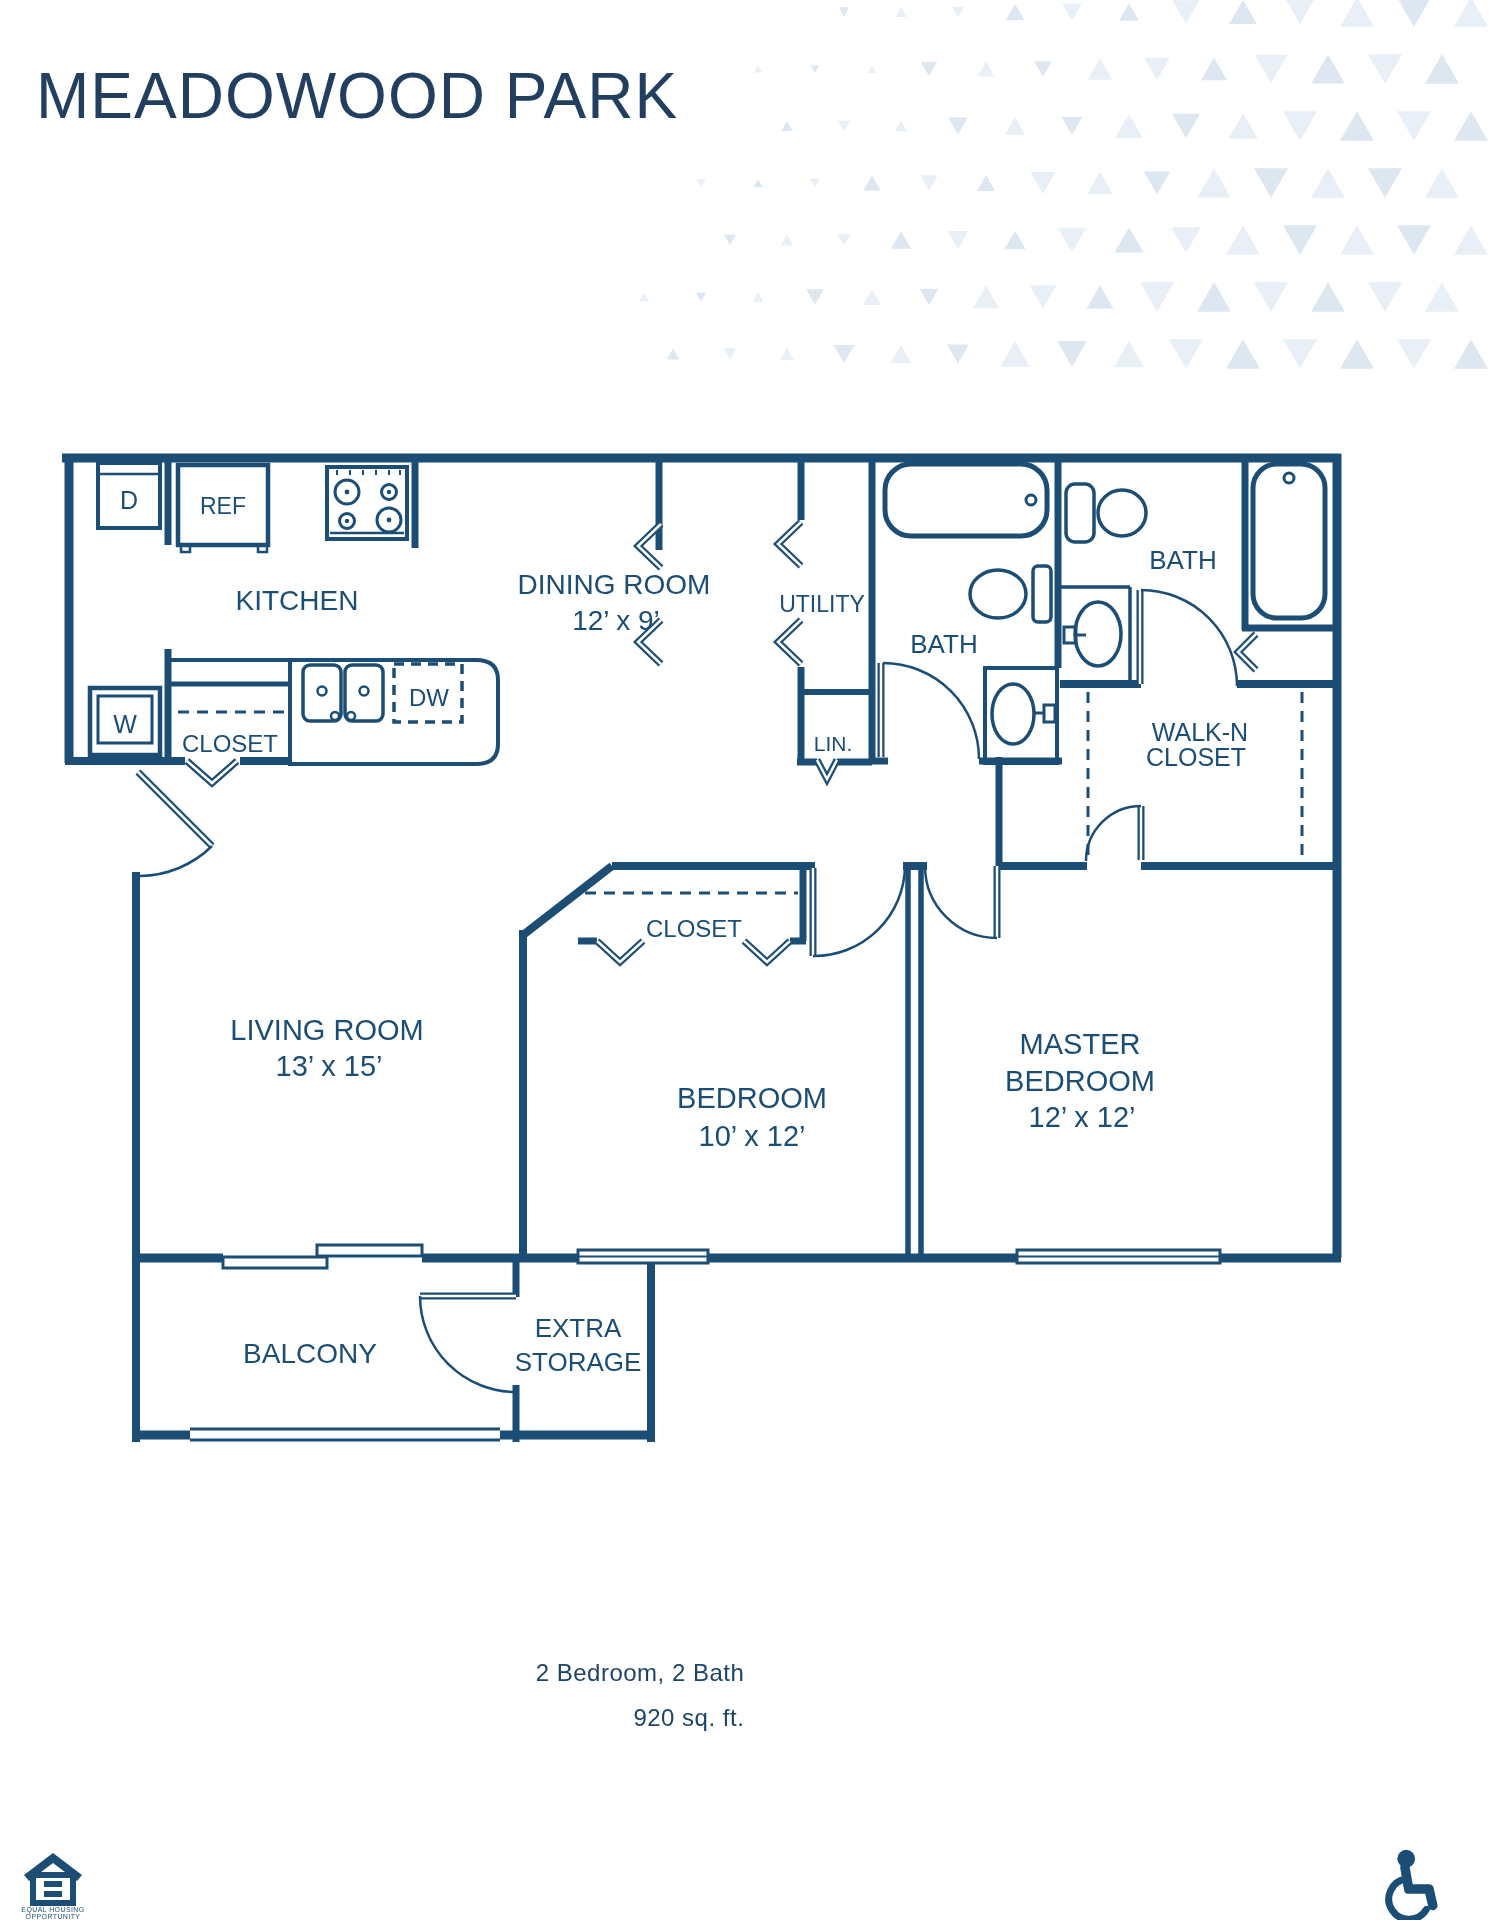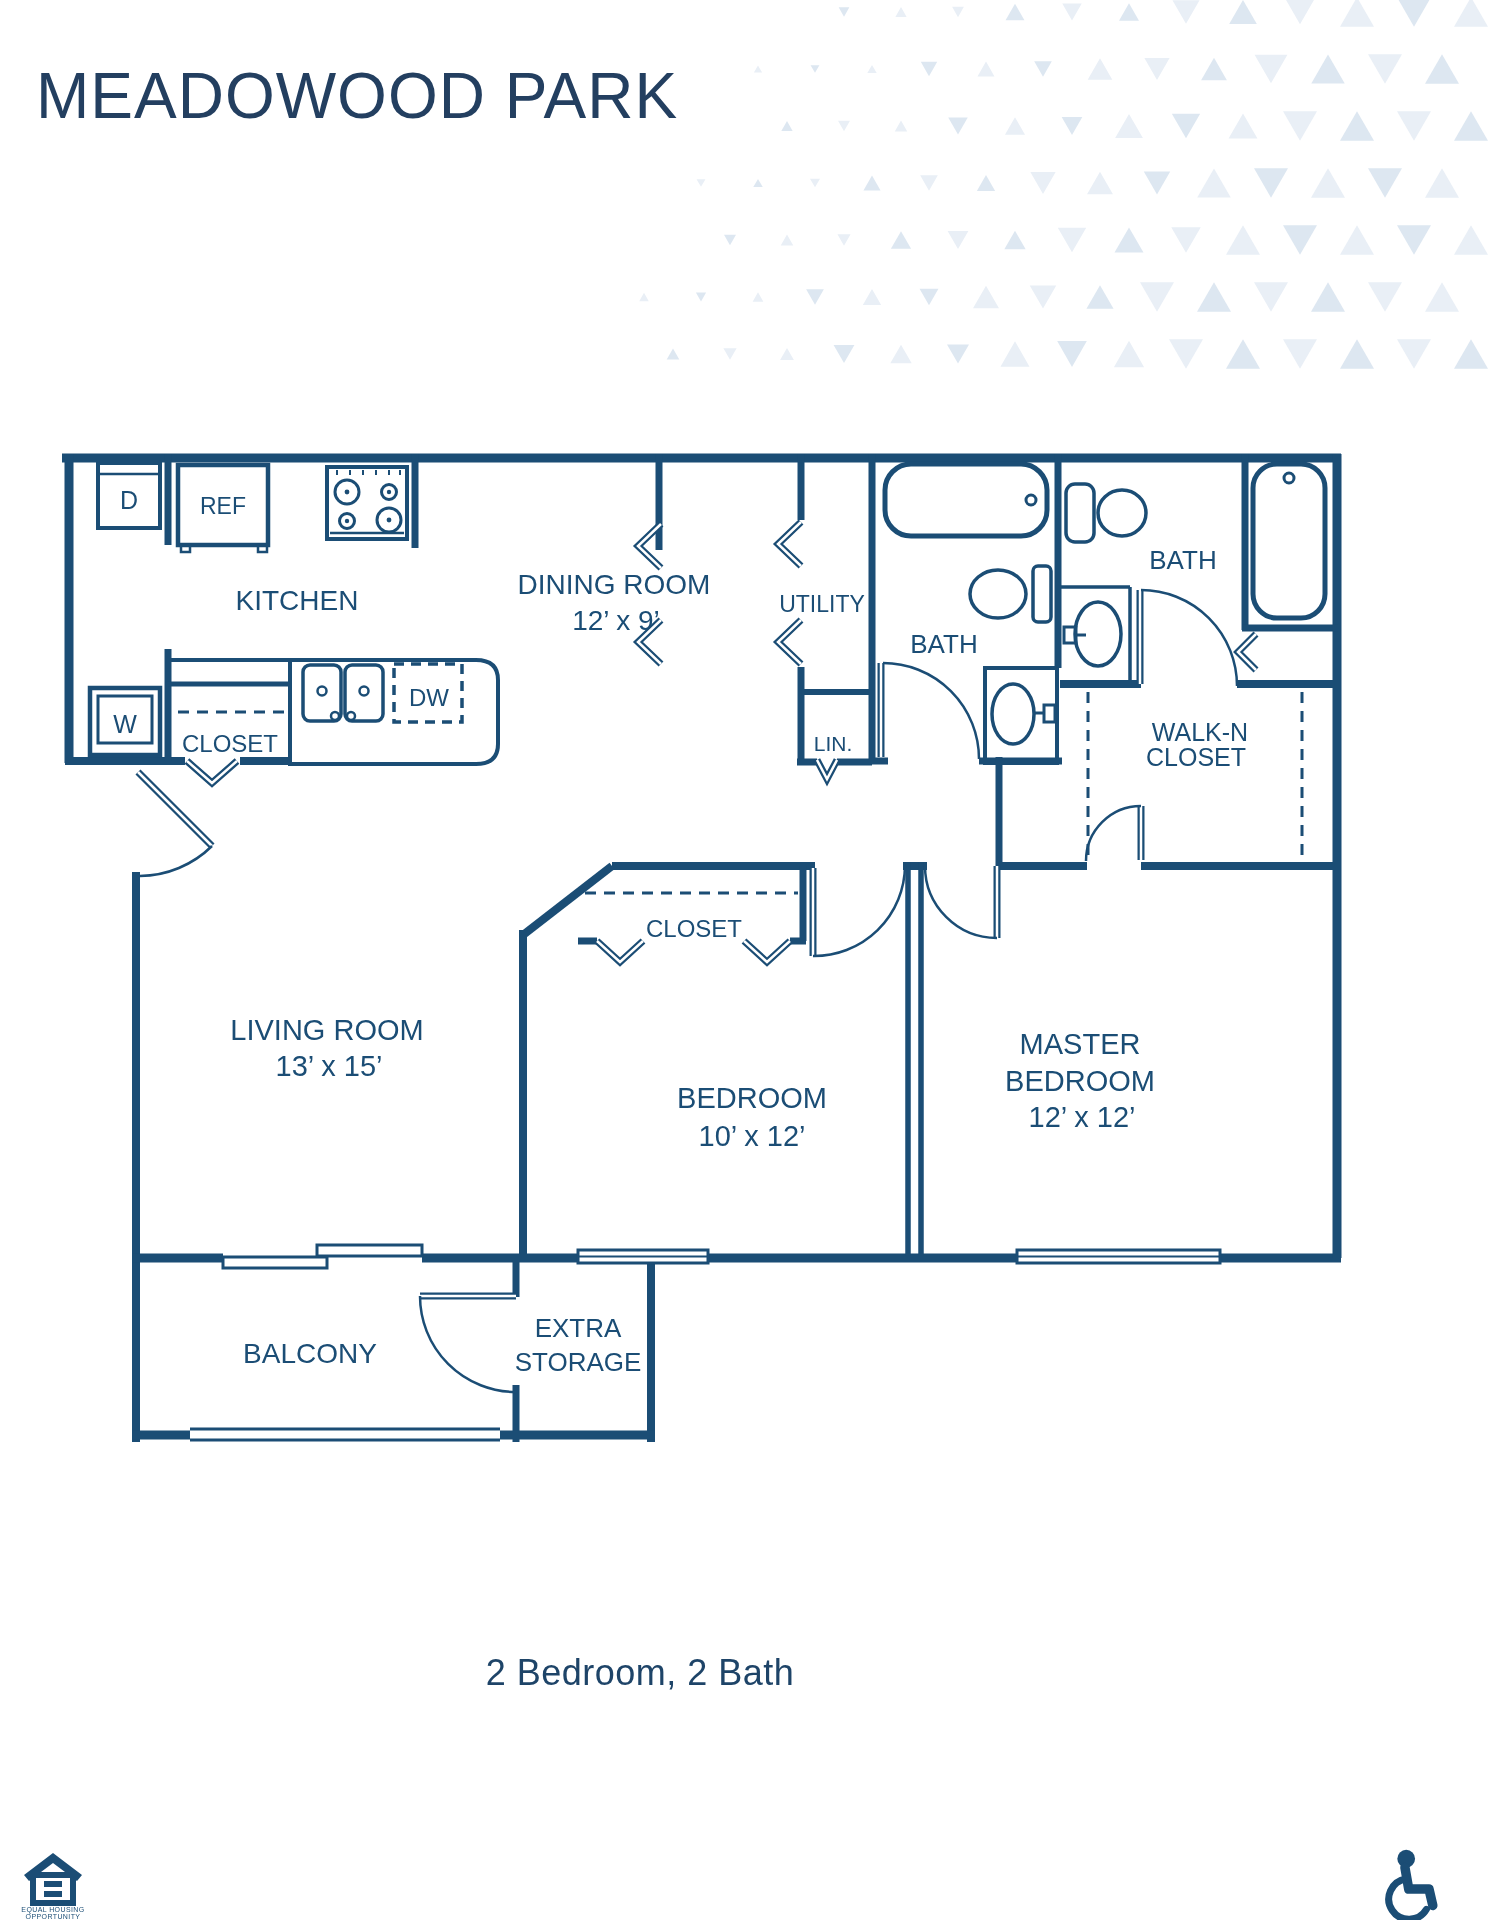--- a/index.html
+++ b/index.html
@@ -10,21 +10,21 @@
   #brand{position:absolute;left:20px;top:48px;z-index:3;color:var(--title-ink);}
   #brand h1{
     margin:16px;font-size:64px;font-weight:300;letter-spacing:1px;line-height:1;
     font-family:"Liberation Sans", sans-serif;
   }
   #brand .sub{
     margin-top:13px;font-size:27px;font-weight:300;letter-spacing:9px;line-height:1;
   }
   #summary{
     position:absolute;left:640px;top:1650px;transform:translateX(-50%);
-    text-align:right;color:var(--summary-ink);font-size:36px;line-height:45px;
+    text-align:right;color:var(--summary-ink);font-size:24px;line-height:45px;
     letter-spacing:0.5px;z-index:3;
   }
   svg text{font-family:"Liberation Sans", sans-serif;fill:var(--plan-ink);}
   .lbl{text-anchor:middle;}
   .f29{font-size:29px;} .f28{font-size:28px;} .f26{font-size:26px;}
   .f25{font-size:25px;} .f24{font-size:24px;} .f23{font-size:23px;}
   .f21{font-size:21px;}
   .wall{stroke:var(--plan-ink);fill:none;stroke-linecap:butt;}
   .thin{stroke:var(--plan-ink);fill:none;}
   .whiteline{stroke:#ffffff;fill:none;}
@@ -370,20 +370,21 @@
     <text class="lbl f26" x="578" y="1371">STORAGE</text>
     <text class="lbl f25" x="129" y="509">D</text>
     <text class="lbl f23" x="223" y="514">REF</text>
     <text class="lbl f25" x="125" y="733">W</text>
     <text class="lbl f24" x="429" y="706">DW</text>
   </g>
 </svg>
 
 <div id="summary">
   <div>2 Bedroom, 2 Bath</div>
+  <div>920 sq. ft.</div>
 </div>
 
 <svg id="eho" width="70" height="70" viewBox="0 0 70 70">
   <g>
     <path fill="var(--plan-ink)" d="M4,25 L33,3 L62,25 L57,31 L33,13 L9,31 Z"></path>
     <rect x="13" y="25" width="40" height="28" fill="none" stroke="var(--plan-ink)" stroke-width="6"></rect>
     <rect x="24" y="31" width="18" height="6" fill="var(--plan-ink)"></rect>
     <rect x="24" y="41" width="18" height="6" fill="var(--plan-ink)"></rect>
   </g>
   <text x="33" y="62">EQUAL HOUSING</text>

